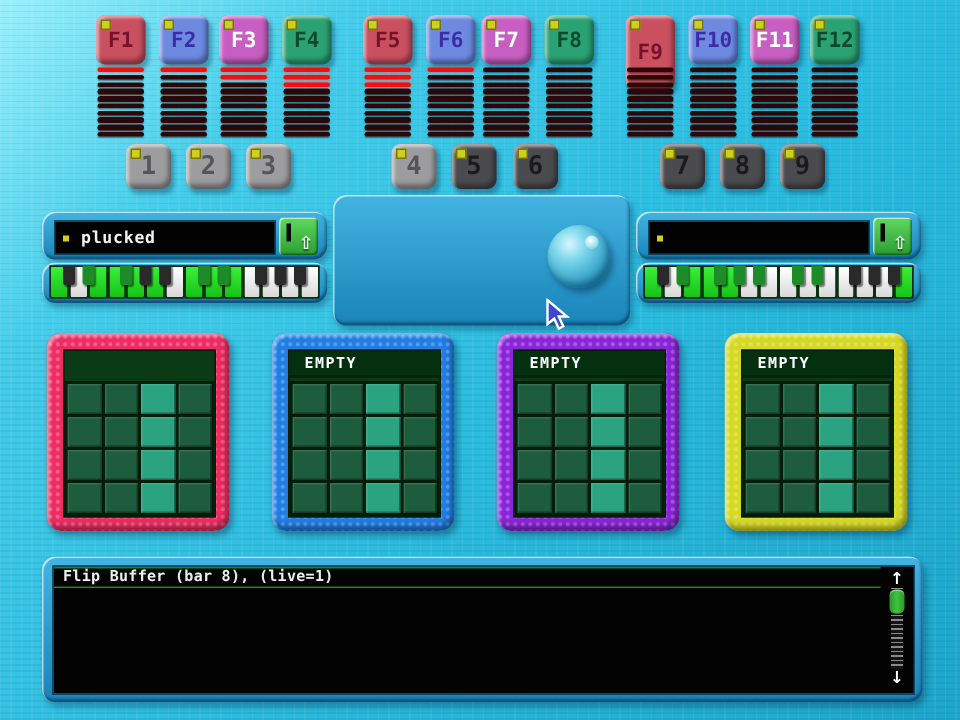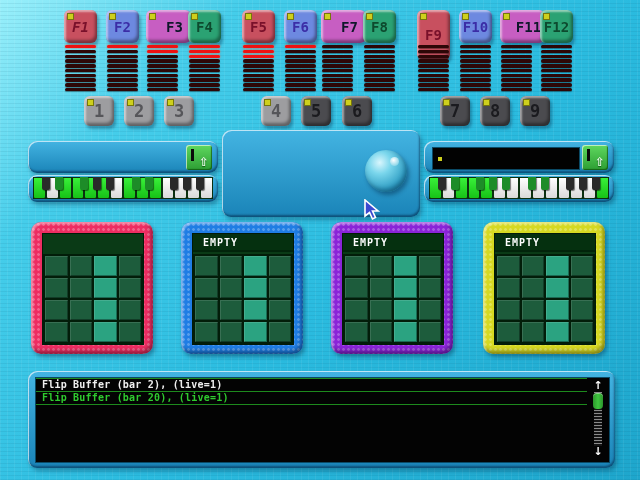--- a/index.html
+++ b/index.html
@@ -15,21 +15,21 @@
   .fkey,.numkey{
     position:absolute;border-radius:6px;
     box-shadow:inset 2px 2px 2px rgba(255,255,255,.5), inset -2px -3px 3px rgba(0,0,0,.38), 2px 3px 3px rgba(0,40,70,.35);
     display:flex;align-items:center;justify-content:center;
     font-weight:bold;font-size:14px;cursor:default;
   }
   .numkey{font-size:17px;}
   .led-dot{position:absolute;left:3px;top:3px;width:5px;height:5px;background:#ced01d;border:1px solid rgba(60,60,0,.6);}
   .fkey.red{background:#c8505f;color:#79102a;}
   .fkey.blue{background:#6d89e0;color:#3b2da6;}
-  .fkey.pink{background:#c75ec2;color:#0f172a;padding-left:12px;}
+  .fkey.pink{background:#c75ec2;color:#ffffff;}
   .fkey.green{background:#2ba273;color:#0d4a2e;text-align:right;}
   .numkey.light{background:#9d9da0;color:#56565a;}
   .numkey.dark{background:#4b4b4f;color:#1b1b1f;}
   
   .stack{position:absolute;display:flex;flex-direction:column;}
   .bar{height:3.4px;margin-bottom:1.4px;border-radius:2px;background:#2d0707;box-shadow:0 1px 1px rgba(0,0,0,.4);}
   .bar.lit{background:#ef1111;box-shadow:0 0 2px #ff5533;}
   
   .panel{
     position:absolute;border-radius:9px;
@@ -85,21 +85,21 @@
   #sb-thumb{position:absolute;left:2px;top:13px;width:10px;height:16px;border-radius:4px;background:linear-gradient(90deg,#2c962c,#3fc53f,#2c962c);box-shadow:inset 0 1px 0 rgba(255,255,255,.4);}
   
   #cursor{position:absolute;left:363px;top:199px;z-index:50;}
 </style>
 </head>
 <body>
 
 <div id="stage">
 
   <div id="fkeys">
-      <div class="fkey red" style="left: 64px; top: 10px; width: 33px; height: 33px; font-style: italic;">
+      <div class="fkey red" style="left: 64px; top: 10px; width: 33px; height: 33px;">
         <div class="led-dot"></div>
         <span>F1</span>
       </div>
       <div class="stack" style="left: 65px; top: 45px; width: 31px;">
         <div class="bar lit"></div>
         <div class="bar"></div>
         <div class="bar"></div>
         <div class="bar"></div>
         <div class="bar"></div>
         <div class="bar"></div>
@@ -318,20 +318,24 @@
         <div class="led-dot"></div>
         <span>8</span>
       </div>
       <div class="numkey dark" style="left: 520px; top: 96px; width: 30px; height: 30px;">
         <div class="led-dot"></div>
         <span>9</span>
       </div>
     </div>
 
   <div class="panel" style="left:28px;top:141px;width:190px;height:32px;">
+    <div class="field">
+      <span class="led-sq"></span>
+      <span class="field-text">plucked</span>
+    </div>
     <div class="gbtn">
       <span class="gbar"></span>
       <span class="garrow">⇧</span>
     </div>
   </div>
   <div class="panel" style="left:28px;top:175px;width:190px;height:27px;">
     <div class="kb" id="left-kb">
         <div class="wkey on" style="left: 0px; width: 12.86px;"></div>
         <div class="wkey off" style="left: 12.86px; width: 12.86px;"></div>
         <div class="wkey on" style="left: 25.71px; width: 12.86px;"></div>
@@ -494,22 +498,21 @@
             <div class="cell lit"></div>
             <div class="cell"></div>
           </div>
         </div>
       </div>
     </div>
 
   <div class="panel" id="log-panel">
     <div id="log-inner">
       <div id="log-lines">
-          <div class="log-line">Flip Buffer (bar 2), (live=1)</div>
-          <div class="log-line hl">Flip Buffer (bar 20), (live=1)</div>
+          <div class="log-line">Flip Buffer (bar 8), (live=1)</div>
         </div>
       <div id="scrollbar">
         <span class="sb-arrow" style="top:0;">↑</span>
         <div id="sb-track"></div>
         <div id="sb-thumb"></div>
         <span class="sb-arrow" style="bottom:1px;">↓</span>
       </div>
     </div>
   </div>
 

